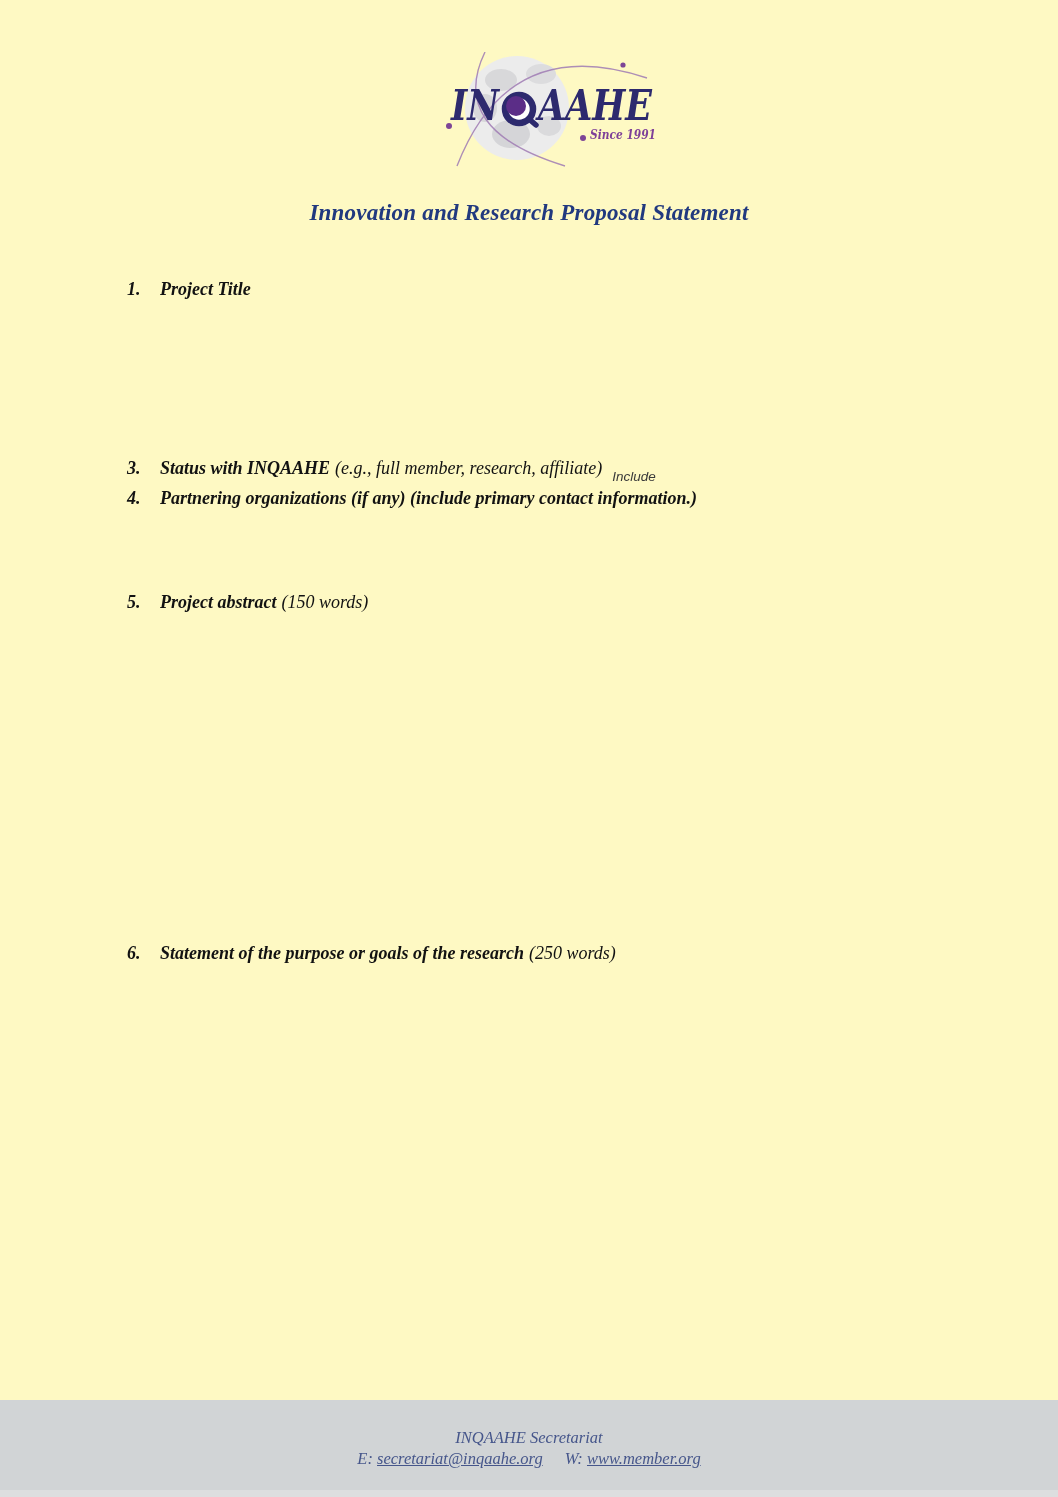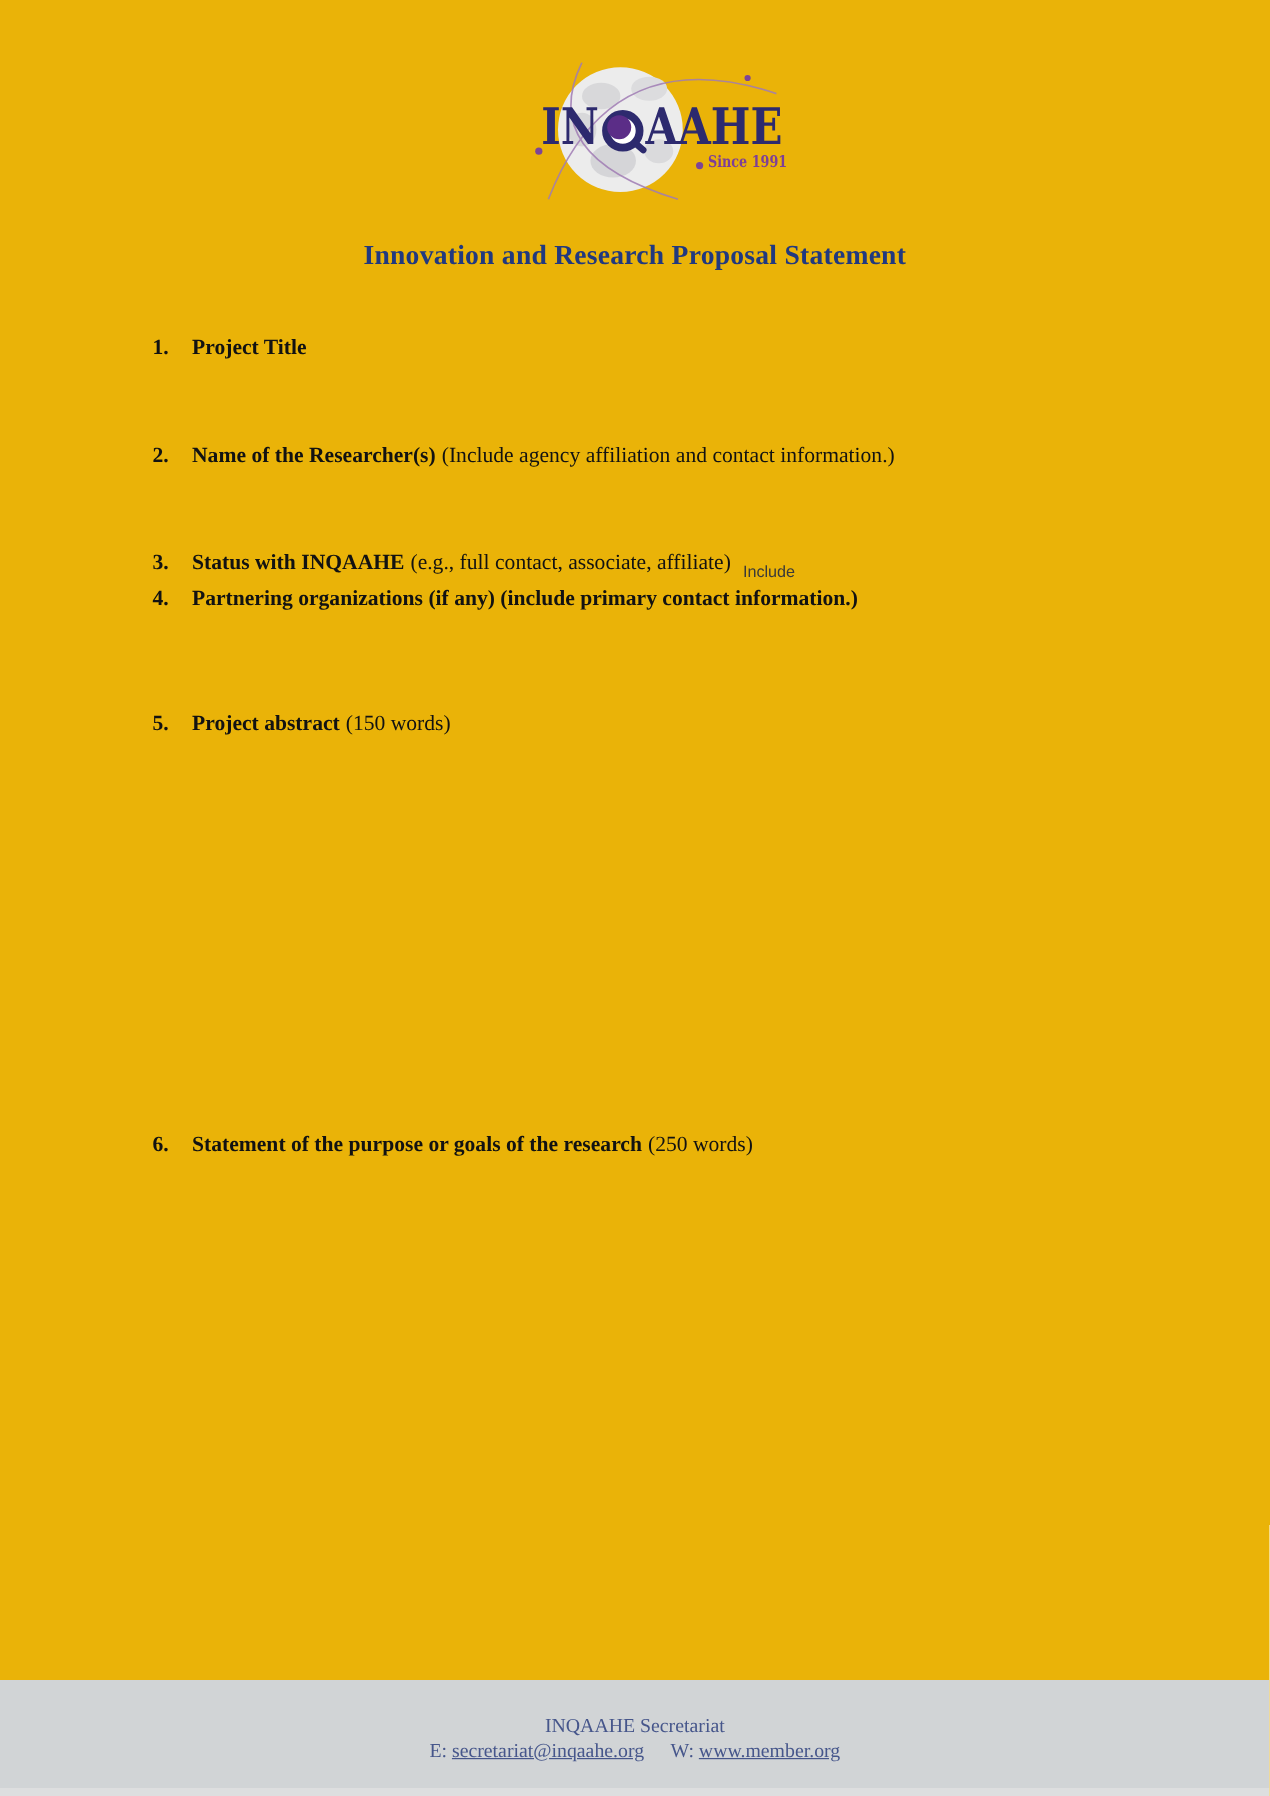--- a/index.html
+++ b/index.html
@@ -1,23 +1,24 @@
 <!DOCTYPE html>
 <html><head>
 <meta charset="utf-8">
 <style>
   html, body { margin: 0; padding: 0; background: #ffffff; }
   .page {
     position: relative;
     width: 1058px;
     height: 1497px;
-    background: #eab308;
+    background: #fef9c3;
     font-family: "Liberation Serif", serif;
     overflow: hidden;
     margin: 0 auto;
+    font-style: italic;
   }
 
   
   .logo { position: absolute; top: 52px; left: 441px; width: 230px; height: 120px; }
 
   
   .doc-title {
     position: absolute;
     top: 200px; left: 0;
     width: 100%;
@@ -117,26 +118,23 @@
       <text x="149" y="87" font-family="DejaVu Serif, serif" font-weight="bold" font-size="13.5" fill="#7d3f98" textLength="66" lengthAdjust="spacingAndGlyphs">Since 1991</text>
     </svg>
   </div>
 
   <div class="doc-title">Innovation and Research Proposal Statement</div>
 
   <div class="item item-1">
     <span class="num">1.</span><span class="bold">Project Title</span>
   </div>
 
-  <div class="item item-2">
-    <span class="num">2.</span><span class="bold">Name of the Researcher(s)</span><span class="reg">(Include agency affiliation and contact information.)</span>
-  </div>
 
   <div class="item item-3">
-    <span class="num">3.</span><span class="bold">Status with INQAAHE</span><span class="reg">(e.g., full contact, associate, affiliate)</span><span class="select-ctl">Include</span>
+    <span class="num">3.</span><span class="bold">Status with INQAAHE</span><span class="reg">(e.g., full member, research, affiliate)</span><span class="select-ctl">Include</span>
   </div>
 
   <div class="item item-4">
     <span class="num">4.</span><span class="bold">Partnering organizations (if any) (include primary contact information.)</span>
   </div>
 
   <div class="item item-5">
     <span class="num">5.</span><span class="bold">Project abstract</span><span class="reg">(150 words)</span>
   </div>
 

